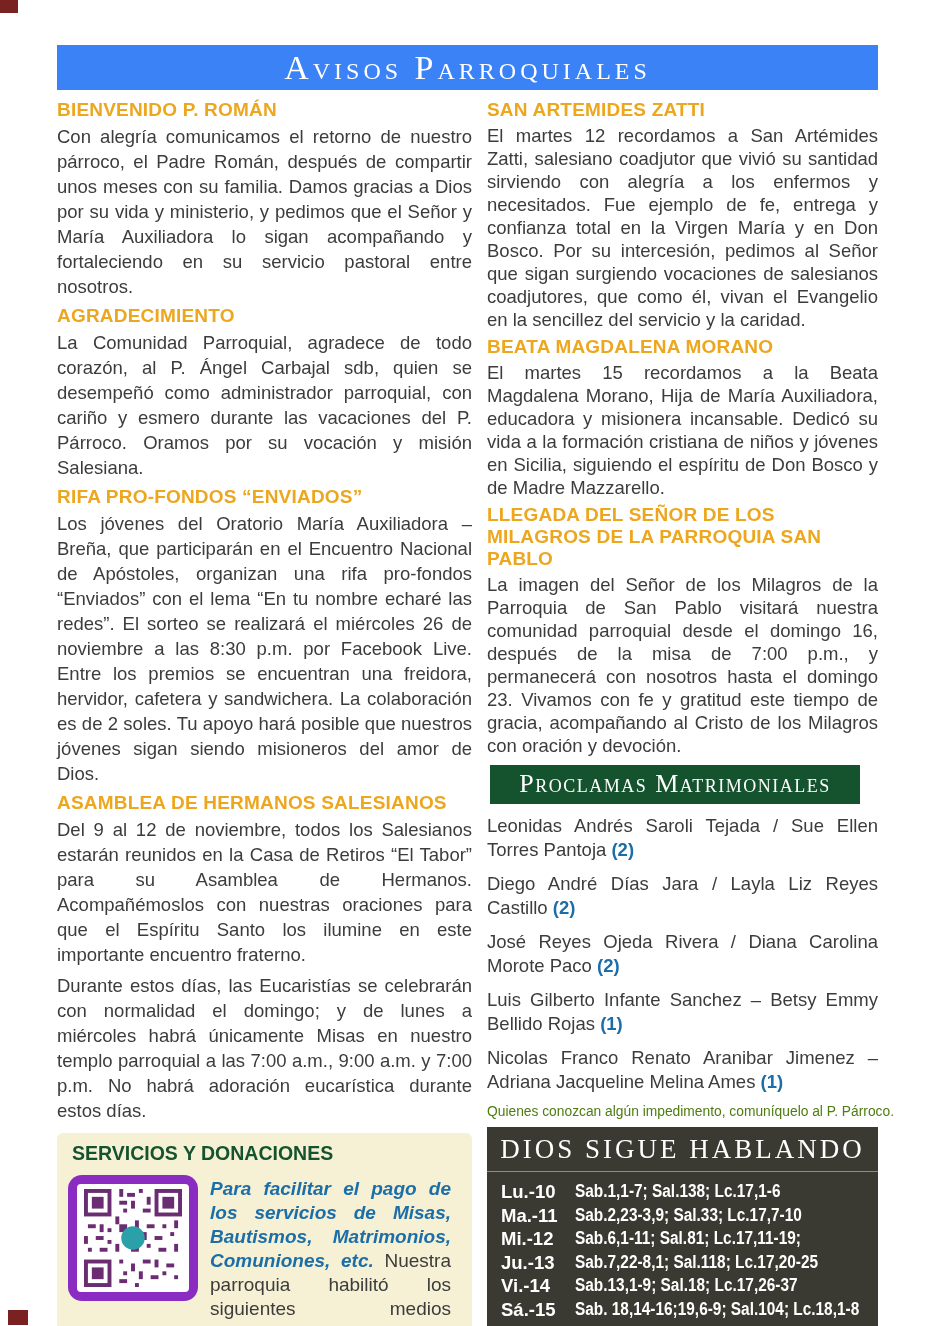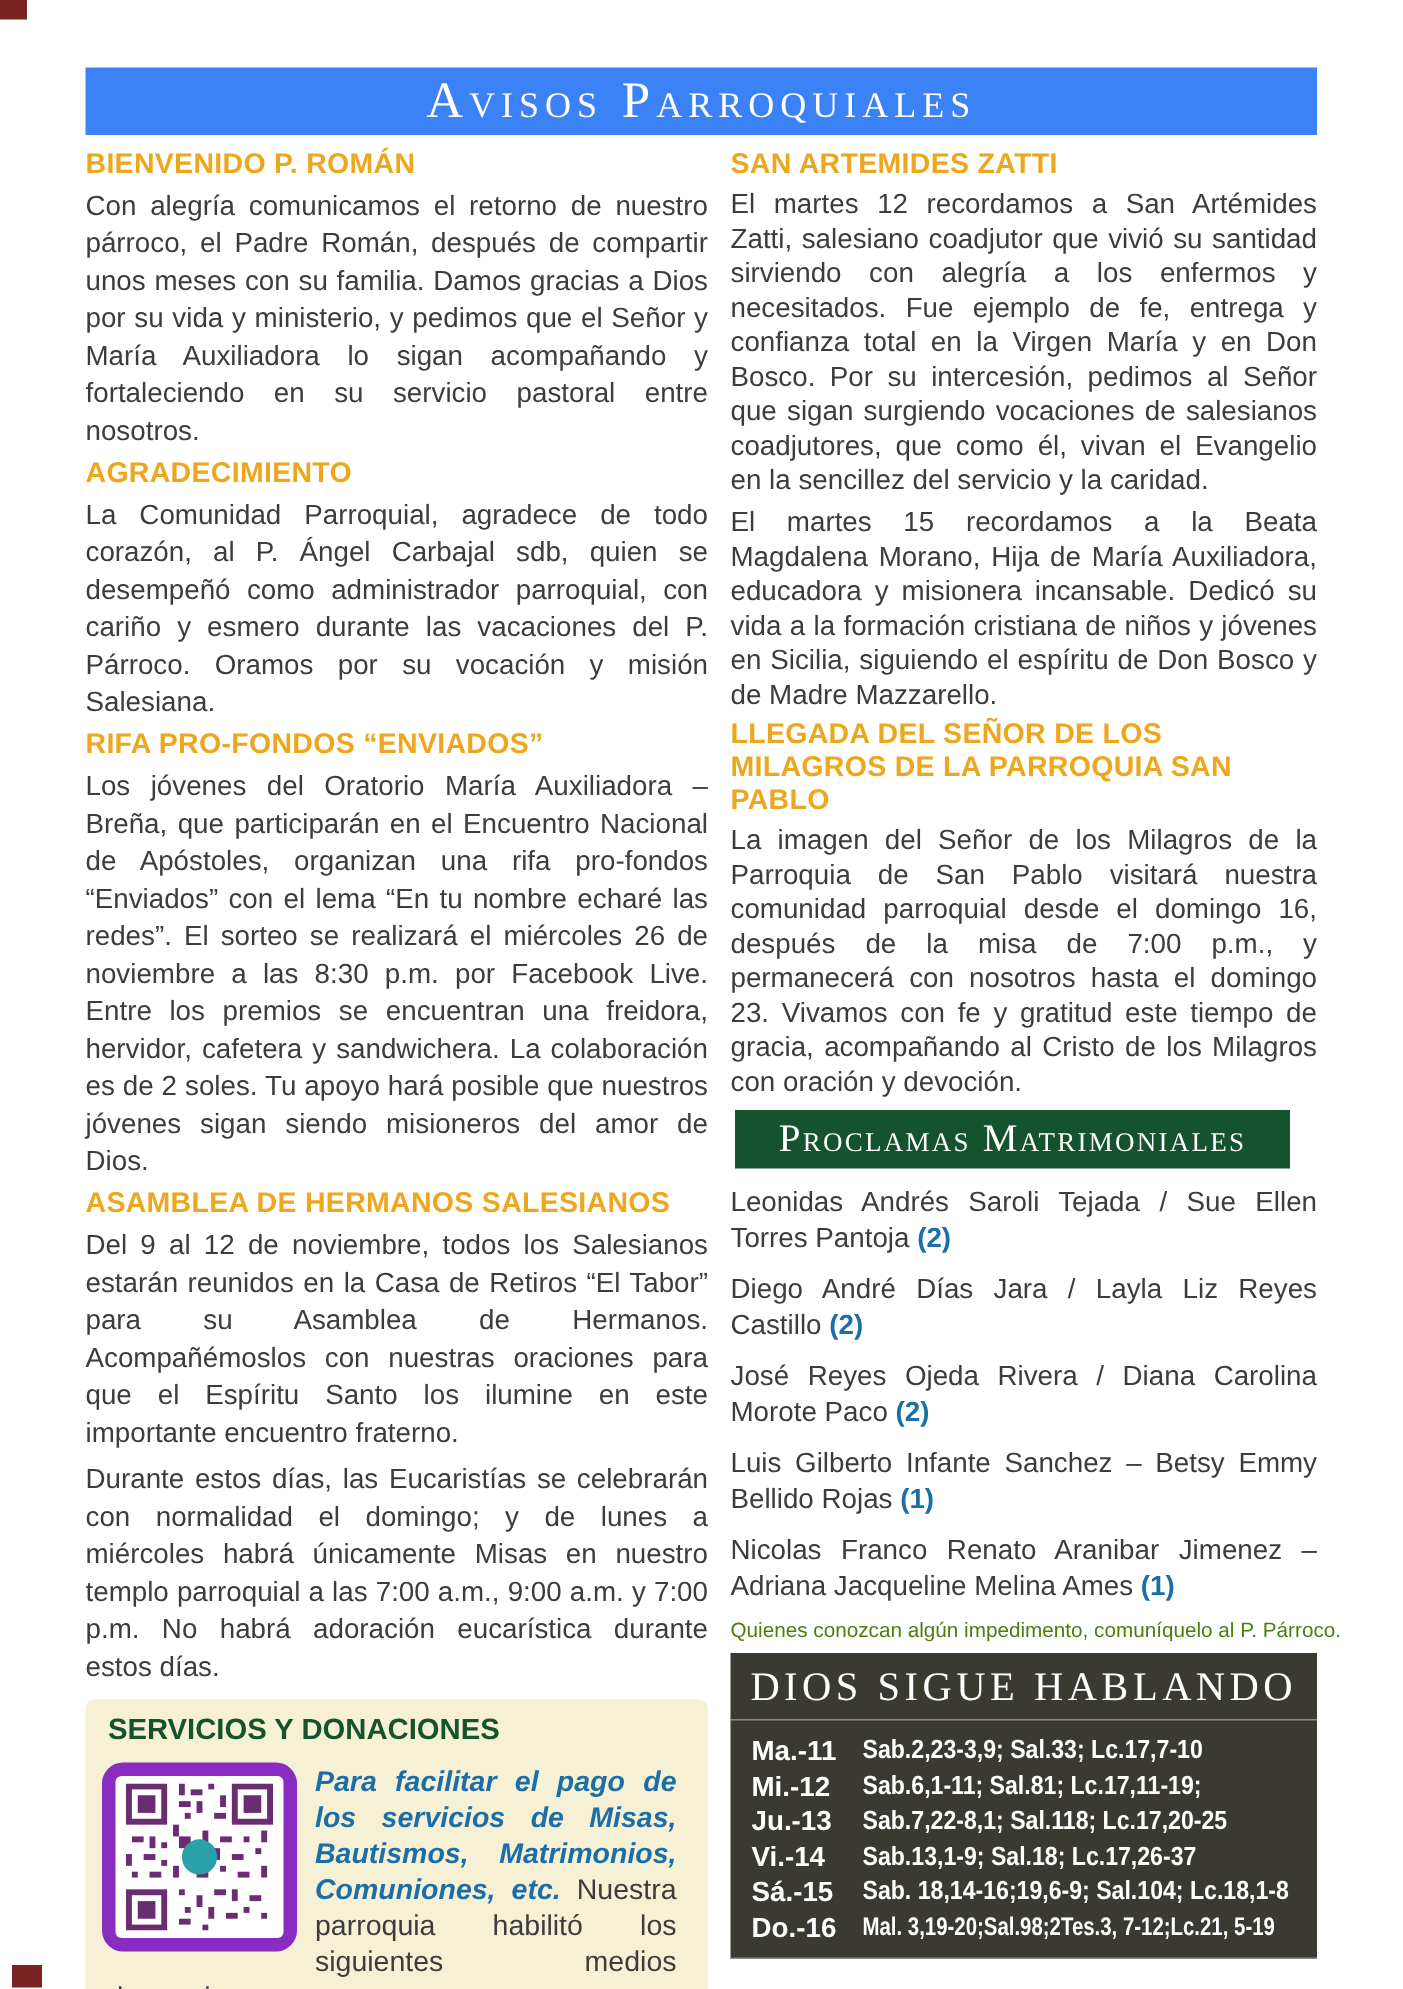--- a/index.html
+++ b/index.html
@@ -177,20 +177,21 @@
         </div>
 
       </div>
     </div>
   </div>
 
   <div class="col-right">
     <h3 class="sec">SAN ARTEMIDES ZATTI</h3>
     <p class="body">El martes 12 recordamos a San Artémides Zatti, salesiano coadjutor que vivió su santidad sirviendo con alegría a los enfermos y necesitados. Fue ejemplo de fe, entrega y confianza total en la Virgen María y en Don Bosco. Por su intercesión, pedimos al Señor que sigan surgiendo vocaciones de salesianos coadjutores, que como él, vivan el Evangelio en la sencillez del servicio y la caridad.</p>
 
+    <h3 class="sec">BEATA MAGDALENA MORANO</h3>
     <p class="body">El martes 15 recordamos a la Beata Magdalena Morano, Hija de María Auxiliadora, educadora y misionera incansable. Dedicó su vida a la formación cristiana de niños y jóvenes en Sicilia, siguiendo el espíritu de Don Bosco y de Madre Mazzarello.</p>
 
     <h3 class="sec">LLEGADA DEL SEÑOR DE LOS MILAGROS DE LA PARROQUIA SAN PABLO</h3>
     <p class="body">La imagen del Señor de los Milagros de la Parroquia de San Pablo visitará nuestra comunidad parroquial desde el domingo 16, después de la misa de 7:00 p.m., y permanecerá con nosotros hasta el domingo 23. Vivamos con fe y gratitud este tiempo de gracia, acompañando al Cristo de los Milagros con oración y devoción.</p>
 
     <div class="proclamas-banner">Proclamas Matrimoniales</div>
 
     <p class="couple">
       <span>Leonidas Andrés Saroli Tejada / Sue Ellen Torres Pantoja</span>
       <span class="cnt">(2)</span>
@@ -210,20 +211,24 @@
     <p class="couple">
       <span>Nicolas Franco Renato Aranibar Jimenez – Adriana Jacqueline Melina Ames</span>
       <span class="cnt">(1)</span>
     </p>
     <p class="impediment">Quienes conozcan algún impedimento, comuníquelo al P. Párroco.</p>
 
     <div class="readings">
       <div class="readings-title">DIOS SIGUE HABLANDO</div>
       <div class="rows">
         <div class="rrow">
+          <span class="rday">Lu.-10</span>
+          <span class="rrefs">Sab.1,1-7; Sal.138; Lc.17,1-6</span>
+        </div>
+        <div class="rrow">
           <span class="rday">Ma.-11</span>
           <span class="rrefs">Sab.2,23-3,9; Sal.33; Lc.17,7-10</span>
         </div>
         <div class="rrow">
           <span class="rday">Mi.-12</span>
           <span class="rrefs">Sab.6,1-11; Sal.81; Lc.17,11-19;</span>
         </div>
         <div class="rrow">
           <span class="rday">Ju.-13</span>
           <span class="rrefs">Sab.7,22-8,1; Sal.118; Lc.17,20-25</span>

